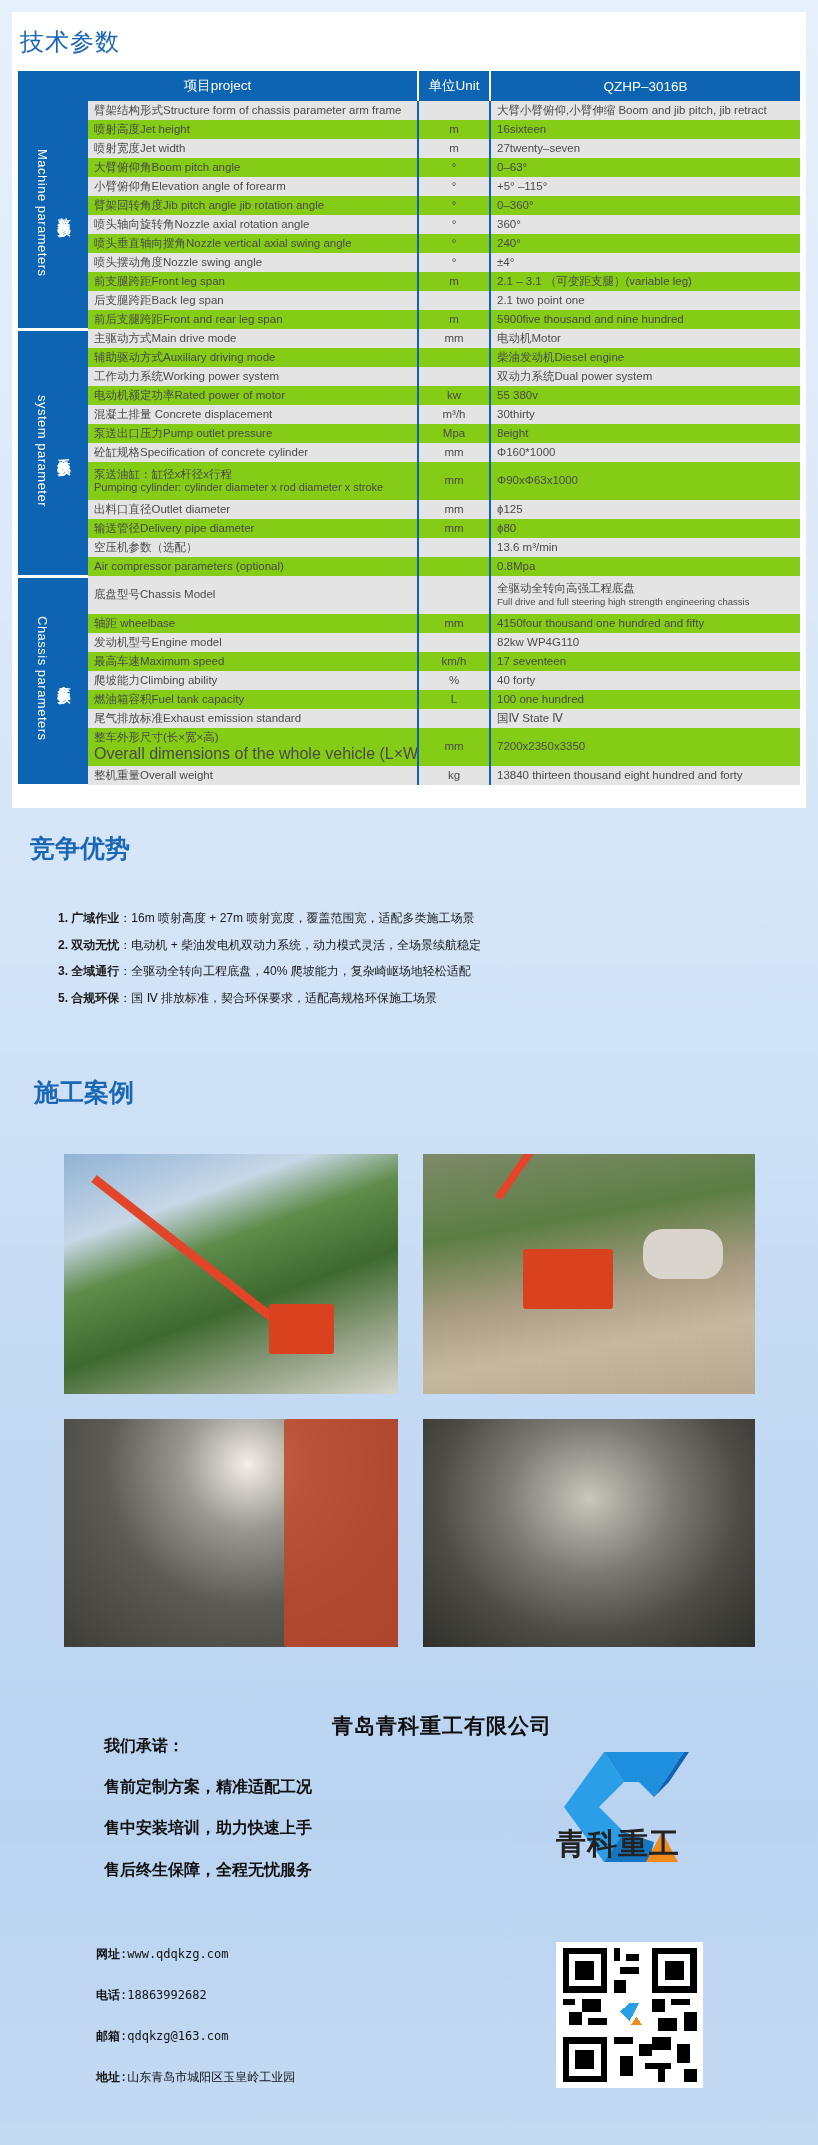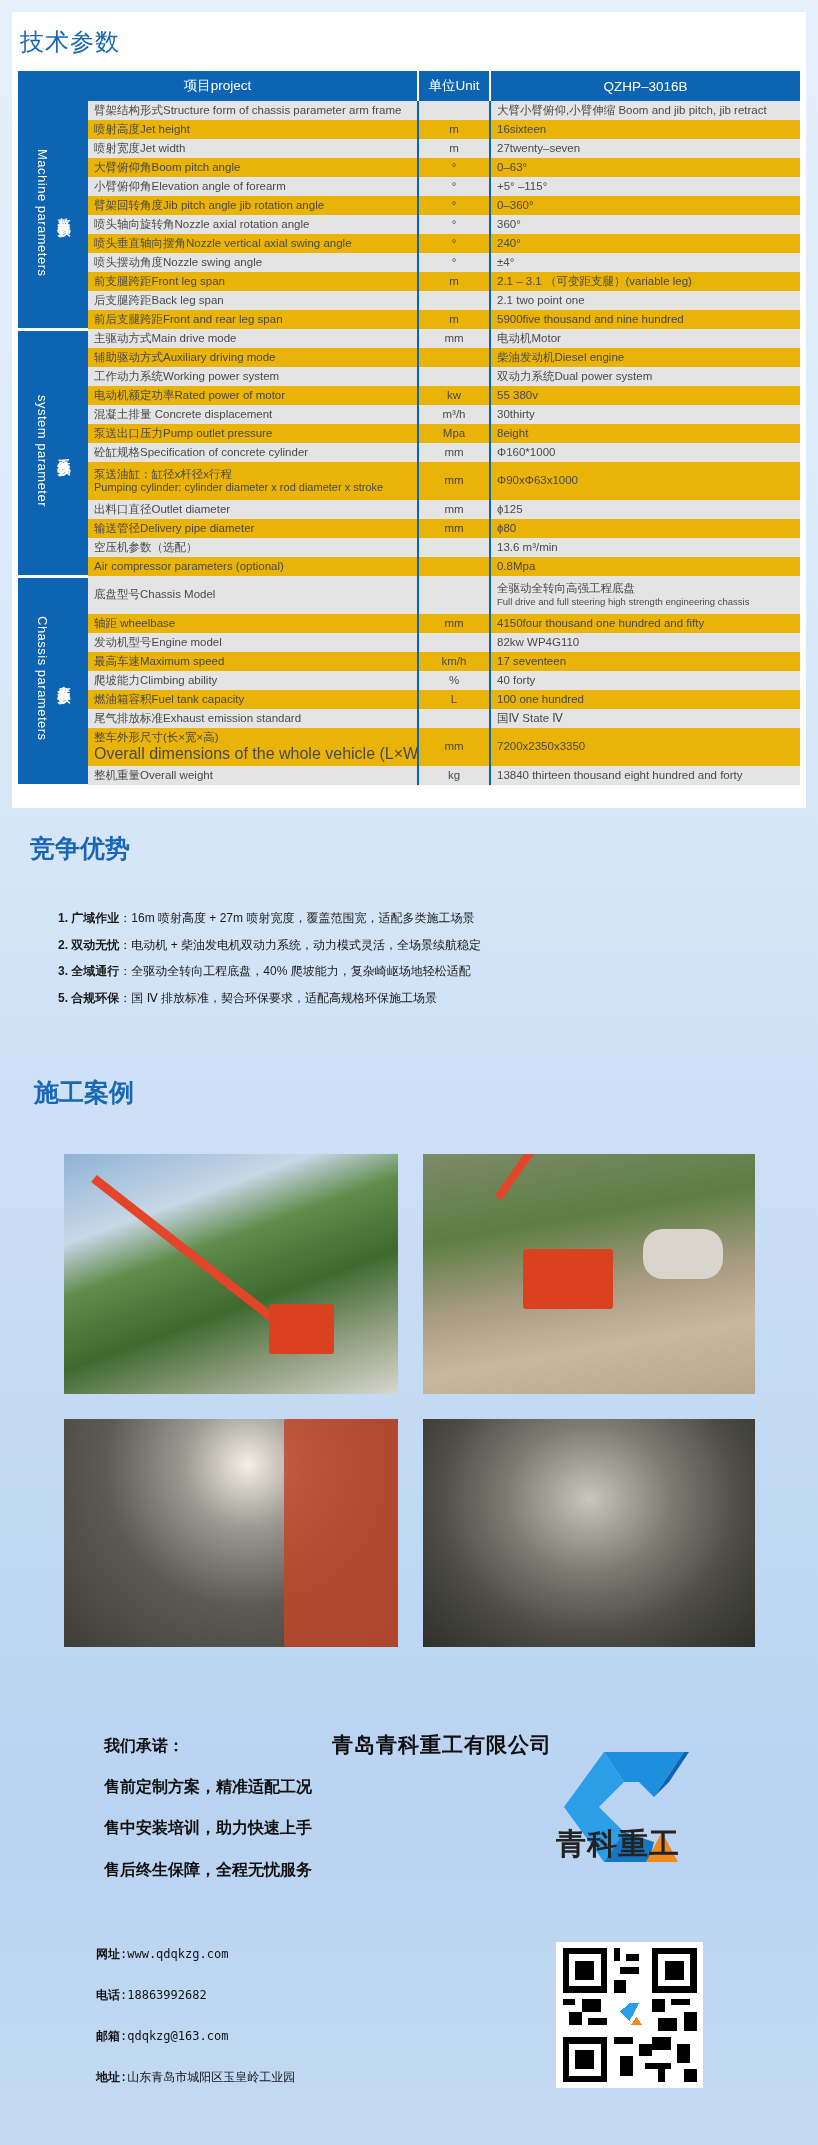--- a/index.html
+++ b/index.html
@@ -20,21 +20,21 @@
   table.spec {
     position:absolute; left:6px; top:59px; width:782px;
     border-collapse:collapse; font-size:11.5px; color:#4a4a4a; table-layout:fixed;
   }
   table.spec th {
     background:#0d64b2; color:#ffffff; font-weight:normal; height:30px; font-size:13.5px;
     border-right:2px solid #ffffff;
   }
   table.spec td { height:19px; padding:0 6px; white-space:nowrap; overflow:hidden; line-height:1.2; }
   table.spec tr.g td.c { background:#e4e4e4; }
-  table.spec tr.w td.c { background:#eab308; }
+  table.spec tr.w td.c { background:#84cc16; }
   td.grp {
     background:#0d64b2; color:#fff; text-align:center; vertical-align:middle; padding:0 !important;
     border-bottom:3px solid #fff;
   }
   td.u { text-align:center; border-left:2px solid #0d64b2; border-right:2px solid #0d64b2; }
   td.tall { height:38px !important; }
   .vlabel {
     display:inline-flex; flex-direction:row; align-items:center; justify-content:center; gap:6px;
   }
   .vlabel .en { writing-mode:vertical-rl; font-size:13px; letter-spacing:0.5px; }
@@ -52,21 +52,21 @@
     background:linear-gradient(160deg,#8fb3d6 0%,#c8d7e6 25%,#5f8b4b 40%,#3e6a2f 60%,#8a9a7a 78%,#d8d6ce 100%); }
   .p2 { left:423px; top:1154px; width:332px; height:240px;
     background:linear-gradient(170deg,#7e8a6a 0%,#5c7e43 30%,#a89b82 55%,#c7b9a0 75%,#b5a68d 100%); }
   .p3 { left:64px; top:1419px; width:334px; height:228px;
     background:radial-gradient(ellipse at 55% 20%,#f4efe6 0%,#9a9890 25%,#5c5a54 55%,#3f3d38 100%); }
   .p4 { left:423px; top:1419px; width:332px; height:228px;
     background:radial-gradient(ellipse at 50% 35%,#c9c6bb 0%,#7d7c73 35%,#4c4b45 65%,#2f2f2b 100%); }
   .photo .boom { position:absolute; background:#e2452a; transform-origin:left center; }
   .photo .truck { position:absolute; background:#d9411f; border-radius:3px; }
 
-  .company { position:absolute; left:332px; top:1712px; font-size:21px; font-weight:bold; color:#111; letter-spacing:1px;margin-top:19px; }
+  .company { position:absolute; left:332px; top:1712px; font-size:21px; font-weight:bold; color:#111; letter-spacing:1px; }
   .promise { position:absolute; left:104px; font-size:16px; font-weight:bold; color:#111; }
   .contact { position:absolute; left:96px; font-size:12px; color:#111; font-family:"DejaVu Sans Mono","Liberation Mono",monospace; }
   .contact b { font-family:"Liberation Sans",sans-serif; font-weight:bold; }
   .logo { position:absolute; left:554px; top:1752px; width:150px; height:150px; }
   .logo-cn { position:absolute; left:556px; top:1824px; font-size:30px; font-weight:bold; color:#222; letter-spacing:1px; }
   .logo-en { position:absolute; left:588px; top:1980px; font-size:12px; color:#1a67b5; }
   .qr { position:absolute; left:556px; top:1942px; width:147px; height:146px; background:#fff; padding:6px; }
 </style>
 </head>
 <body>

